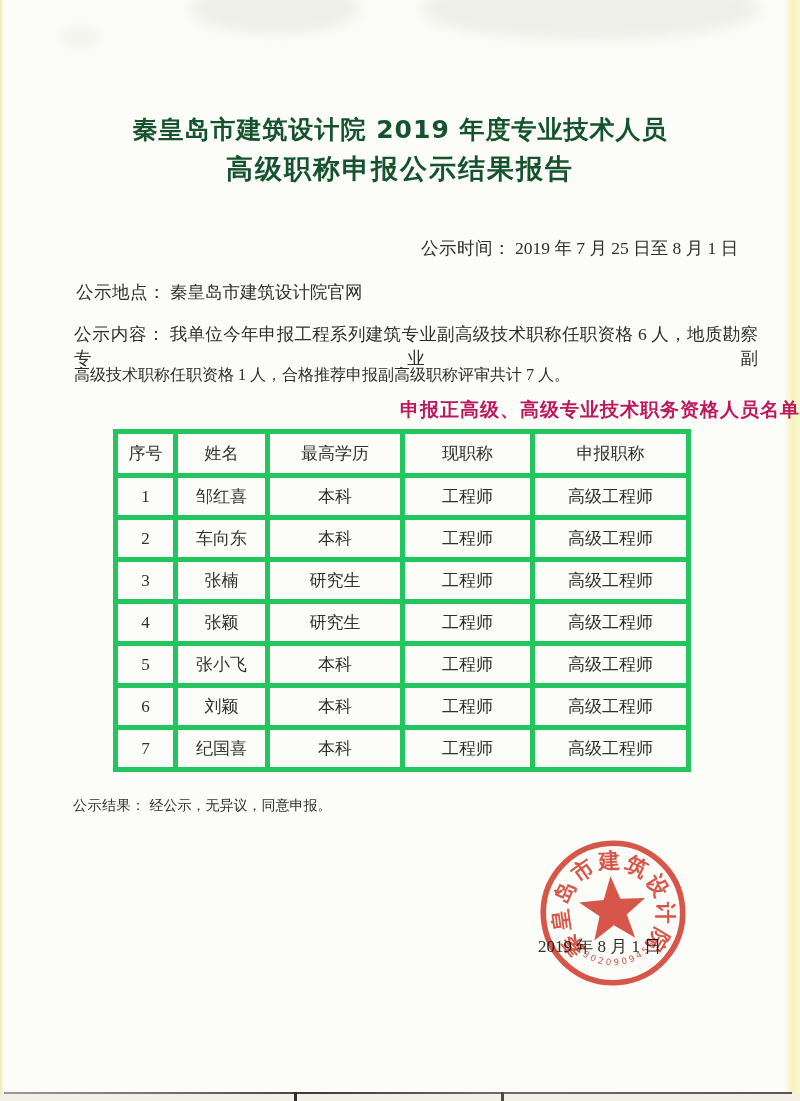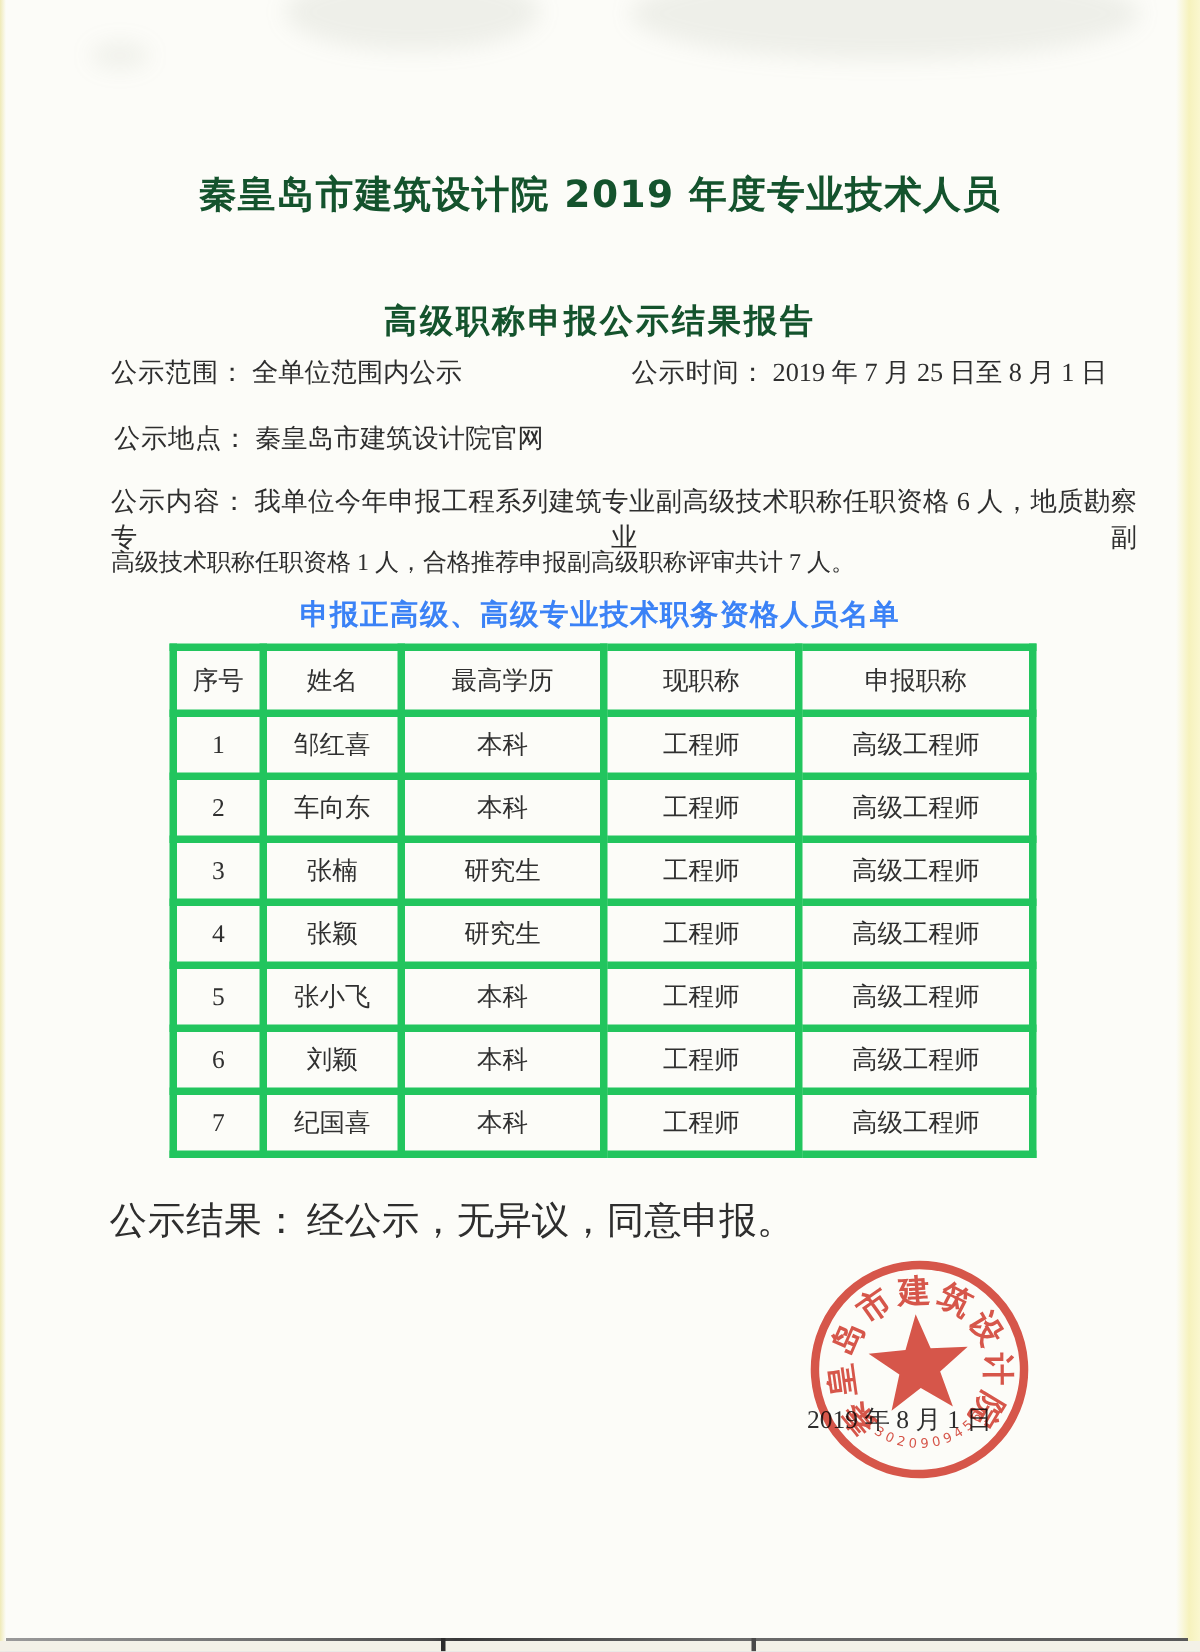--- a/index.html
+++ b/index.html
@@ -23,48 +23,48 @@
     background:linear-gradient(90deg,#9a9a9a,#6e6e6e 22%,#4a4a4a 36%,#3a3a3a 38%,#6b6b6b 62%,#585858 100%); }
   .bottom-strip { position:absolute; left:0; top:1094px; width:800px; height:7px; background:#f3f1e7; }
   .tick { position:absolute; width:3px; height:9px; background:#2c2c2c; top:1092px; }
   .tick1 { left:294px; }
   .tick2 { left:501px; background:#4a4a4a; }
 
   
   .title { position:absolute; left:0; width:100%; text-align:center;
     font-family:"DejaVu Sans","Liberation Sans",sans-serif; font-weight:bold; color:#14532d; }
   .title-1 { top:113px; font-size:25px; letter-spacing:1px; }
-  .title-2 { top:151px; font-size:22px; letter-spacing:2px;margin-top:48px; }
+  .title-2 { top:151px; font-size:27px; letter-spacing:2px; }
 
   
   .meta { position:absolute; font-size:17.5px; white-space:nowrap; }
   .label { letter-spacing:0.5px; }
   .label::after { content:""; margin-right:4px; }
   .meta-scope    { left:74px;  top:236px; }
   .meta-time     { left:421px; top:236px; }
   .meta-location { left:76px;  top:280px; }
   .content-line1 { position:absolute; left:74px; top:322px; width:684px;
     font-size:17.5px; text-align:justify; text-align-last:justify; }
   .content-line2 { position:absolute; left:74px; top:365px; font-size:16px; white-space:nowrap; }
 
   
-  .table-caption { position:absolute; left:0; top:397px; width:100%; text-align:center;
+  .table-caption { position:absolute; left:0; top:397px; width:100%; text-align:right;
     font-family:"DejaVu Sans","Liberation Sans",sans-serif; font-weight:bold;
-    font-size:19px; color:#3b82f6; letter-spacing:1px; }
+    font-size:19px; color:#be185d; letter-spacing:1px; }
   table.roster { position:absolute; left:113px; top:429px; width:573px;
     border-collapse:collapse; table-layout:fixed; }
   .roster th, .roster td { border:5px solid #22c55e; text-align:center;
     font-weight:normal; font-size:17px; color:#303030; padding:0; }
   .roster th { height:39px; }
   .roster td { height:37px; }
   .col-no{width:60px;} .col-name{width:92px;} .col-degree{width:135px;}
   .col-current{width:130px;} .col-applied{width:156px;}
 
   
-  .result { position:absolute; left:73px; top:797px; font-size:25px; white-space:nowrap; }
+  .result { position:absolute; left:73px; top:797px; font-size:14px; white-space:nowrap; }
   .signature { position:absolute; left:502px; top:901px; font-size:17.5px; white-space:nowrap; }
   .sign-date { position:absolute; left:522px; top:935px; font-size:17px; white-space:nowrap;margin-left:16px; }
 
   
   .stamp { position:absolute; left:531px; top:831px; width:164px; height:164px;
     mix-blend-mode:multiply; opacity:0.88; transform:rotate(-4deg); }
   .stamp svg { display:block; }
   .stamp-ring { fill:none; stroke-width:5.5px; }
   .stamp-char { font-size:21px; font-weight:bold;
     font-family:"DejaVu Sans","Liberation Sans",sans-serif; }
@@ -77,21 +77,20 @@
 
   <div class="edge-left"></div>
   <div class="edge-right"></div>
   <div class="smudge smudge1"></div>
   <div class="smudge smudge2"></div>
   <div class="smudge smudge3"></div>
 
   <div class="title title-1">秦皇岛市建筑设计院 2019 年度专业技术人员</div>
   <div class="title title-2">高级职称申报公示结果报告</div>
 
-  <div class="meta meta-scope"><span class="label">公示范围：</span><span>全单位范围内公示</span></div>
 
   <div class="meta meta-time"><span class="label">公示时间：</span><span>2019 年 7 月 25 日至 8 月 1 日</span></div>
 
   <div class="meta meta-location"><span class="label">公示地点：</span><span>秦皇岛市建筑设计院官网</span></div>
 
   <div class="content-line1"><span class="label">公示内容：</span><span>我单位今年申报工程系列建筑专业副高级技术职称任职资格 6 人，地质勘察专业副</span></div>
   <div class="content-line2">高级技术职称任职资格 1 人，合格推荐申报副高级职称评审共计 7 人。</div>
 
   <div class="table-caption">申报正高级、高级专业技术职务资格人员名单</div>
   <table class="roster">

